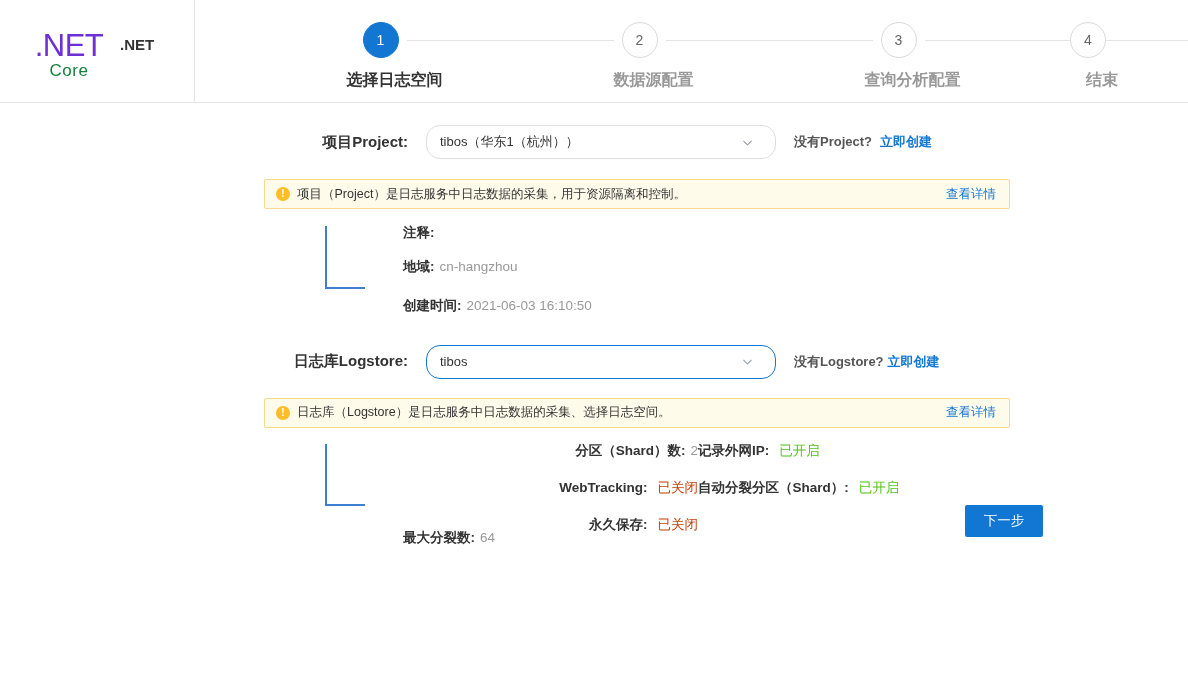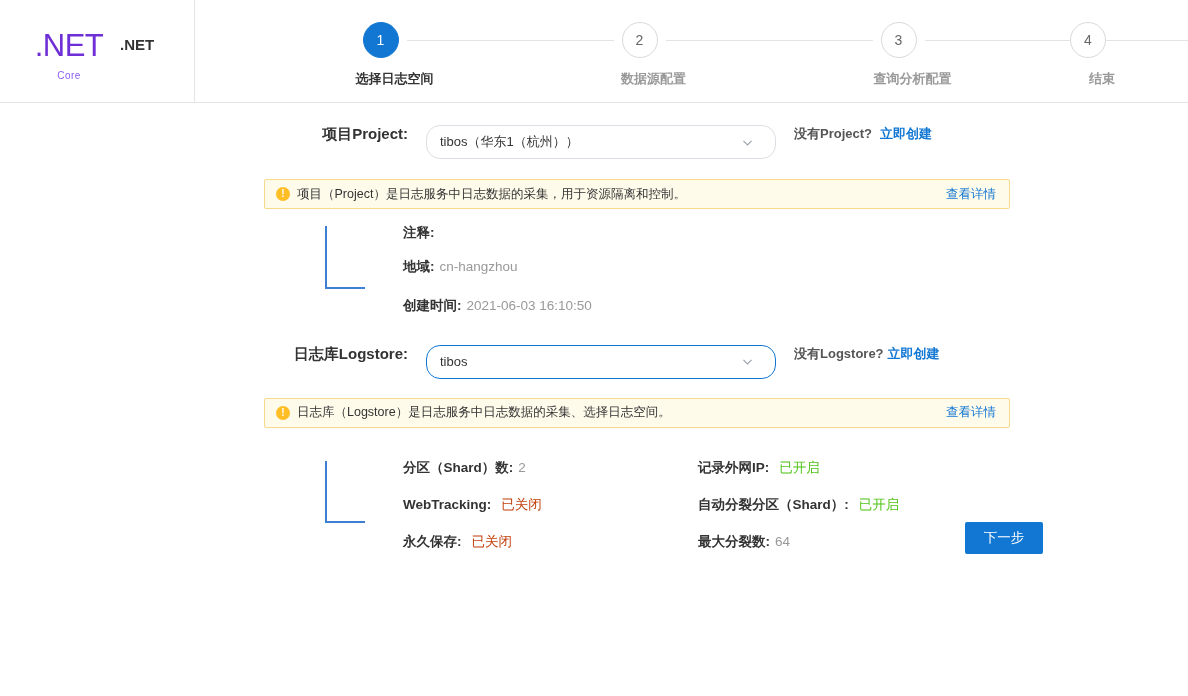--- a/index.html
+++ b/index.html
@@ -35,23 +35,23 @@
     line-height: 1;
   }
   .dotnet-logo .big {
     font-size: 31px;
     font-weight: 400;
     color: #6f2fd6;
     letter-spacing: -0.5px;
     font-family: "Liberation Sans", sans-serif;
   }
   .dotnet-logo .core {
-    font-size: 10px;
-    color: #8b5cf6;
-    margin-top: 10px;
+    font-size: 17px;
+    color: #15803d;
+    margin-top: 1px;
     letter-spacing: 0.5px;
   }
   .app-name {
     position: absolute;
     left: 120px;
     top: 36px;
     font-size: 15px;
     font-weight: 700;
     color: #333333;
   }
@@ -87,21 +87,21 @@
     z-index: 2;
   }
   .step.active .step-circle {
     background: #1277d3;
     border-color: #1277d3;
     color: #ffffff;
     font-weight: 400;
   }
   .step-label {
     margin-top: 12px;
-    font-size: 13px;
+    font-size: 16px;
     color: #999999;
     white-space: nowrap;
     font-weight: 700;
     margin-left: 28px;
   }
   .step.active .step-label { color: #333333; }
   .step-line {
     position: absolute;
     top: 18px;
     left: calc(50% + 26px);
@@ -113,21 +113,21 @@
   .step:last-child .step-line { right: -40px; left: calc(50% + 26px); }
 
   
   .main {
     position: relative;
     padding-top: 0;
   }
 
   .form-row {
     display: flex;
-    align-items: flex-start;
+    align-items: center;
     padding-left: 264px;
   }
   .form-label {
     width: 162px;
     text-align: right;
     padding-right: 18px;
     font-size: 15px;
     font-weight: 700;
     color: #333333;
     white-space: nowrap;
@@ -359,21 +359,21 @@
       <span>没有Logstore?</span><span class="lnk">立即创建</span>
     </div>
   </div>
 
   <div class="alert" style="margin-top:19px;">
     <span class="warn-icon">!</span>
     <span class="alert-text">日志库（Logstore）是日志服务中日志数据的采集、选择日志空间。</span>
     <span class="alert-link">查看详情</span>
   </div>
 
-  <div class="details" style="margin-top:33px;">
+  <div class="details" style="margin-top:16px;text-align:right;">
     <div class="bracket" style="height:62px;"></div>
     <div class="detail-grid">
 
       <div class="detail-row" style="height:37px;">
         <div class="detail-item col-a">
           <span class="k">分区（Shard）数:</span><span class="v">2</span>
         </div>
         <div class="detail-item">
           <span class="k">记录外网IP:</span><span class="v on">已开启</span>
         </div>
@@ -381,21 +381,21 @@
 
       <div class="detail-row" style="height:37px;">
         <div class="detail-item col-a">
           <span class="k">WebTracking:</span><span class="v off">已关闭</span>
         </div>
         <div class="detail-item">
           <span class="k">自动分裂分区（Shard）:</span><span class="v on">已开启</span>
         </div>
       </div>
 
-      <div class="detail-row" style="height:37px;">
+      <div class="detail-row" style="height:37px;flex-direction:column;">
         <div class="detail-item col-a">
           <span class="k">永久保存:</span><span class="v off">已关闭</span>
         </div>
         <div class="detail-item">
           <span class="k">最大分裂数:</span><span class="v">64</span>
         </div>
       </div>
 
 
     </div>

